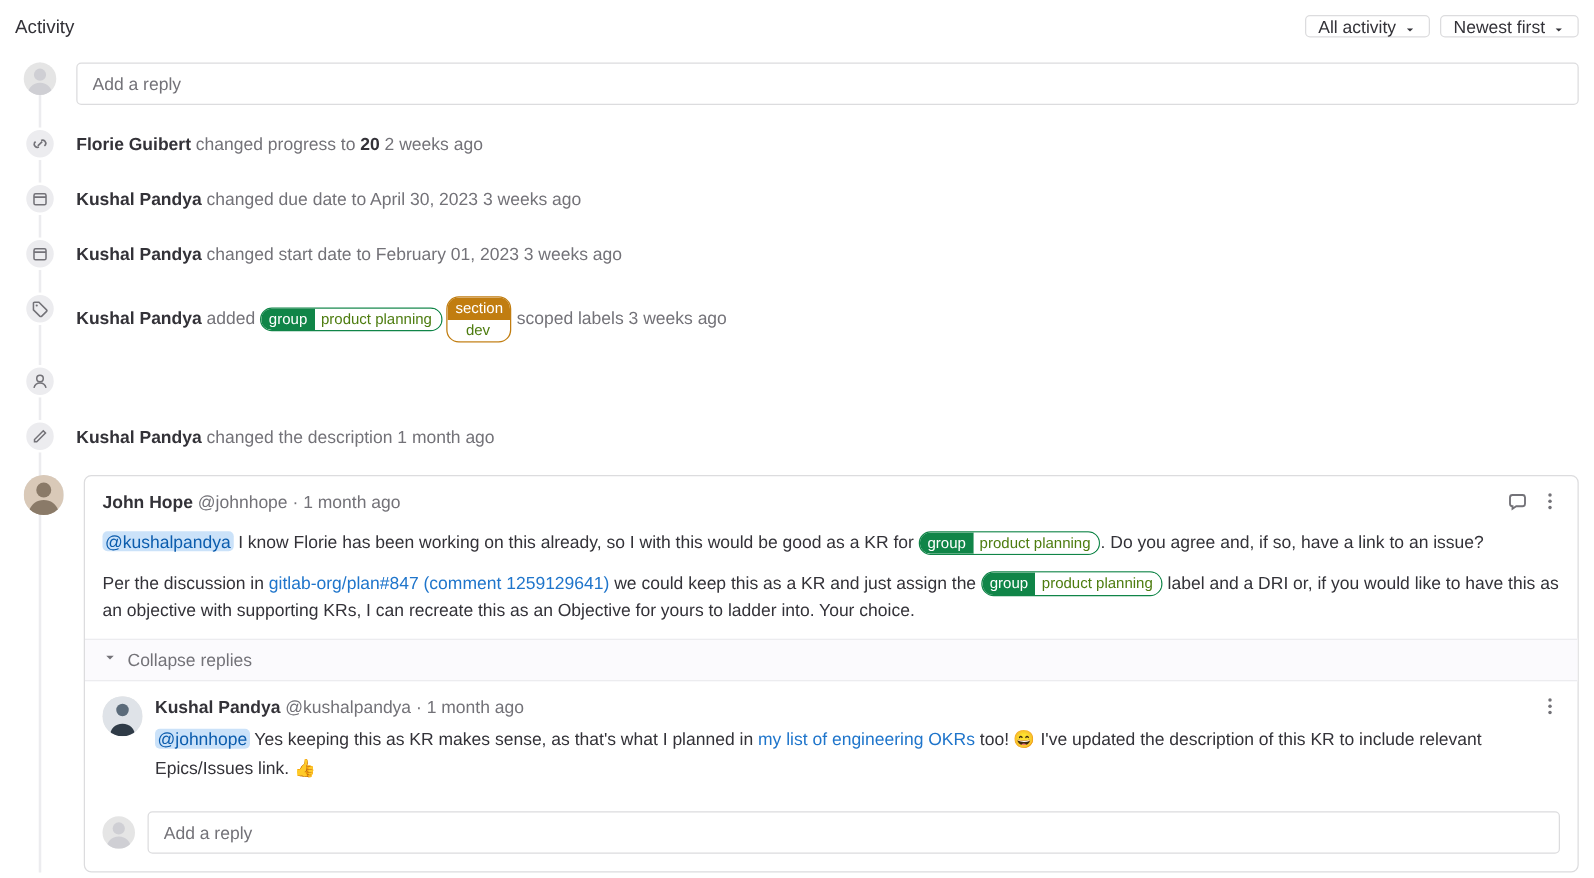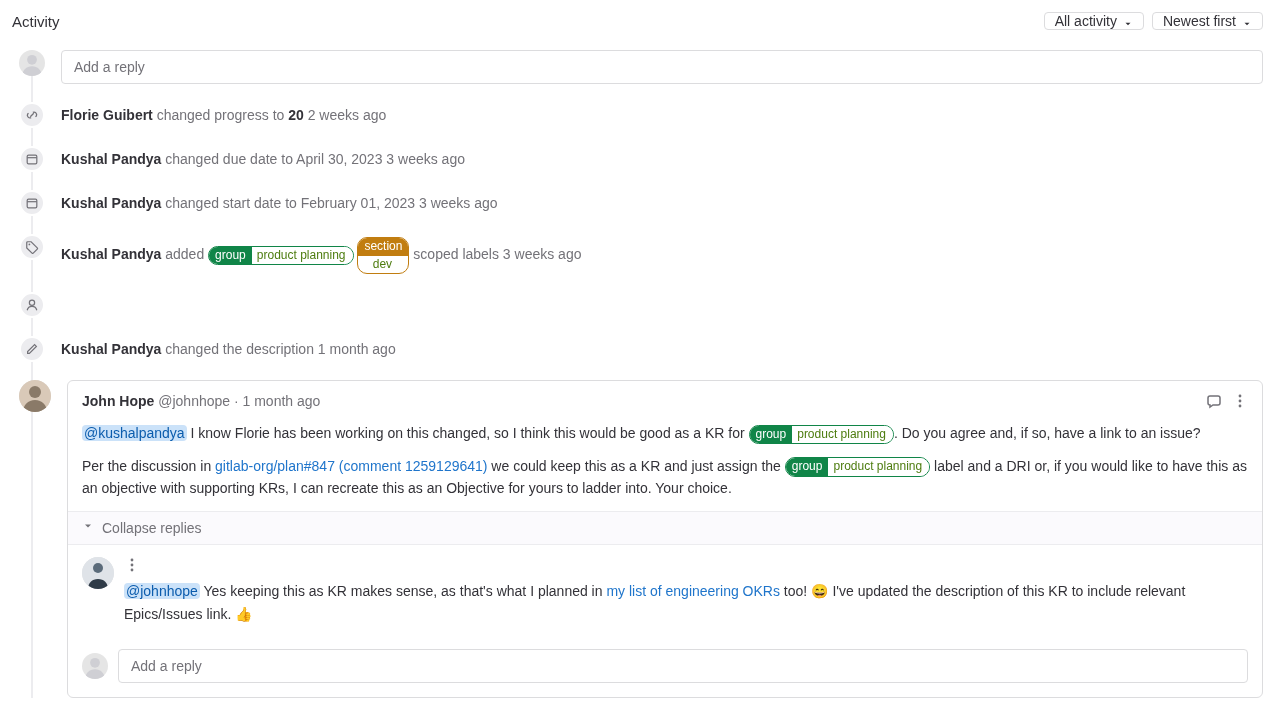--- a/index.html
+++ b/index.html
@@ -343,21 +343,21 @@
             <svg width="16" height="16" viewBox="0 0 16 16">
                 <circle cx="8" cy="3" r="1.4" fill="currentColor"></circle>
                 <circle cx="8" cy="8" r="1.4" fill="currentColor"></circle>
                 <circle cx="8" cy="13" r="1.4" fill="currentColor"></circle>
               </svg>
           </span>
         </div>
       </div>
       <div class="comment-content">
         <p style="margin:4px 0 10px 0;">
-          <span class="mention">@kushalpandya</span><span> I know Florie has been working on this changed, so I think this would be good as a KR for </span><span class="label-chip chip-green">
+          <span class="mention">@kushalpandya</span><span> I know Florie has been working on this already, so I with this would be good as a KR for </span><span class="label-chip chip-green">
               <span class="scope">group</span>
               <span class="val">product planning</span>
             </span><span>. Do you agree and, if so, have a link to an issue?</span>
         </p>
         <p style="margin:0;">
           <span>Per the discussion in </span><a class="link">gitlab-org/plan#847 (comment 1259129641)</a><span> we could keep this as a KR and just assign the </span><span class="label-chip chip-green">
               <span class="scope">group</span>
               <span class="val">product planning</span>
             </span><span> label and a DRI or, if you would like to have this as an objective with supporting KRs, I can recreate this as an Objective for yours to ladder into. Your choice.</span>
         </p>
@@ -372,20 +372,26 @@
         <div class="reply-head">
           <div class="avatar avatar-lg">
             <svg viewBox="0 0 32 32">
                 <rect width="32" height="32" fill="#dfe3e8"></rect>
                 <circle cx="16" cy="11" r="5" fill="#5b6b7a"></circle>
                 <path d="M6 32c0-6 4-10 10-10s10 4 10 10" fill="#2f3b47"></path>
               </svg>
           </div>
           <div class="reply-body">
             <div style="display:flex; justify-content:space-between;">
+              <div>
+                <span class="author">Kushal Pandya</span>
+                <span class="muted">@kushalpandya</span>
+                <span class="sep"> · </span>
+                <span class="time">1 month ago</span>
+              </div>
               <span class="act muted">
                 <svg width="16" height="16" viewBox="0 0 16 16">
                     <circle cx="8" cy="3" r="1.4" fill="currentColor"></circle>
                     <circle cx="8" cy="8" r="1.4" fill="currentColor"></circle>
                     <circle cx="8" cy="13" r="1.4" fill="currentColor"></circle>
                   </svg>
               </span>
             </div>
             <p style="margin:4px 0 0 0; line-height:1.6;">
               <span class="mention">@johnhope</span><span> Yes keeping this as KR makes sense, as that's what I planned in </span><a class="link">my list of engineering OKRs</a><span> too! 😄 I've updated the description of this KR to include relevant Epics/Issues link. 👍</span>

